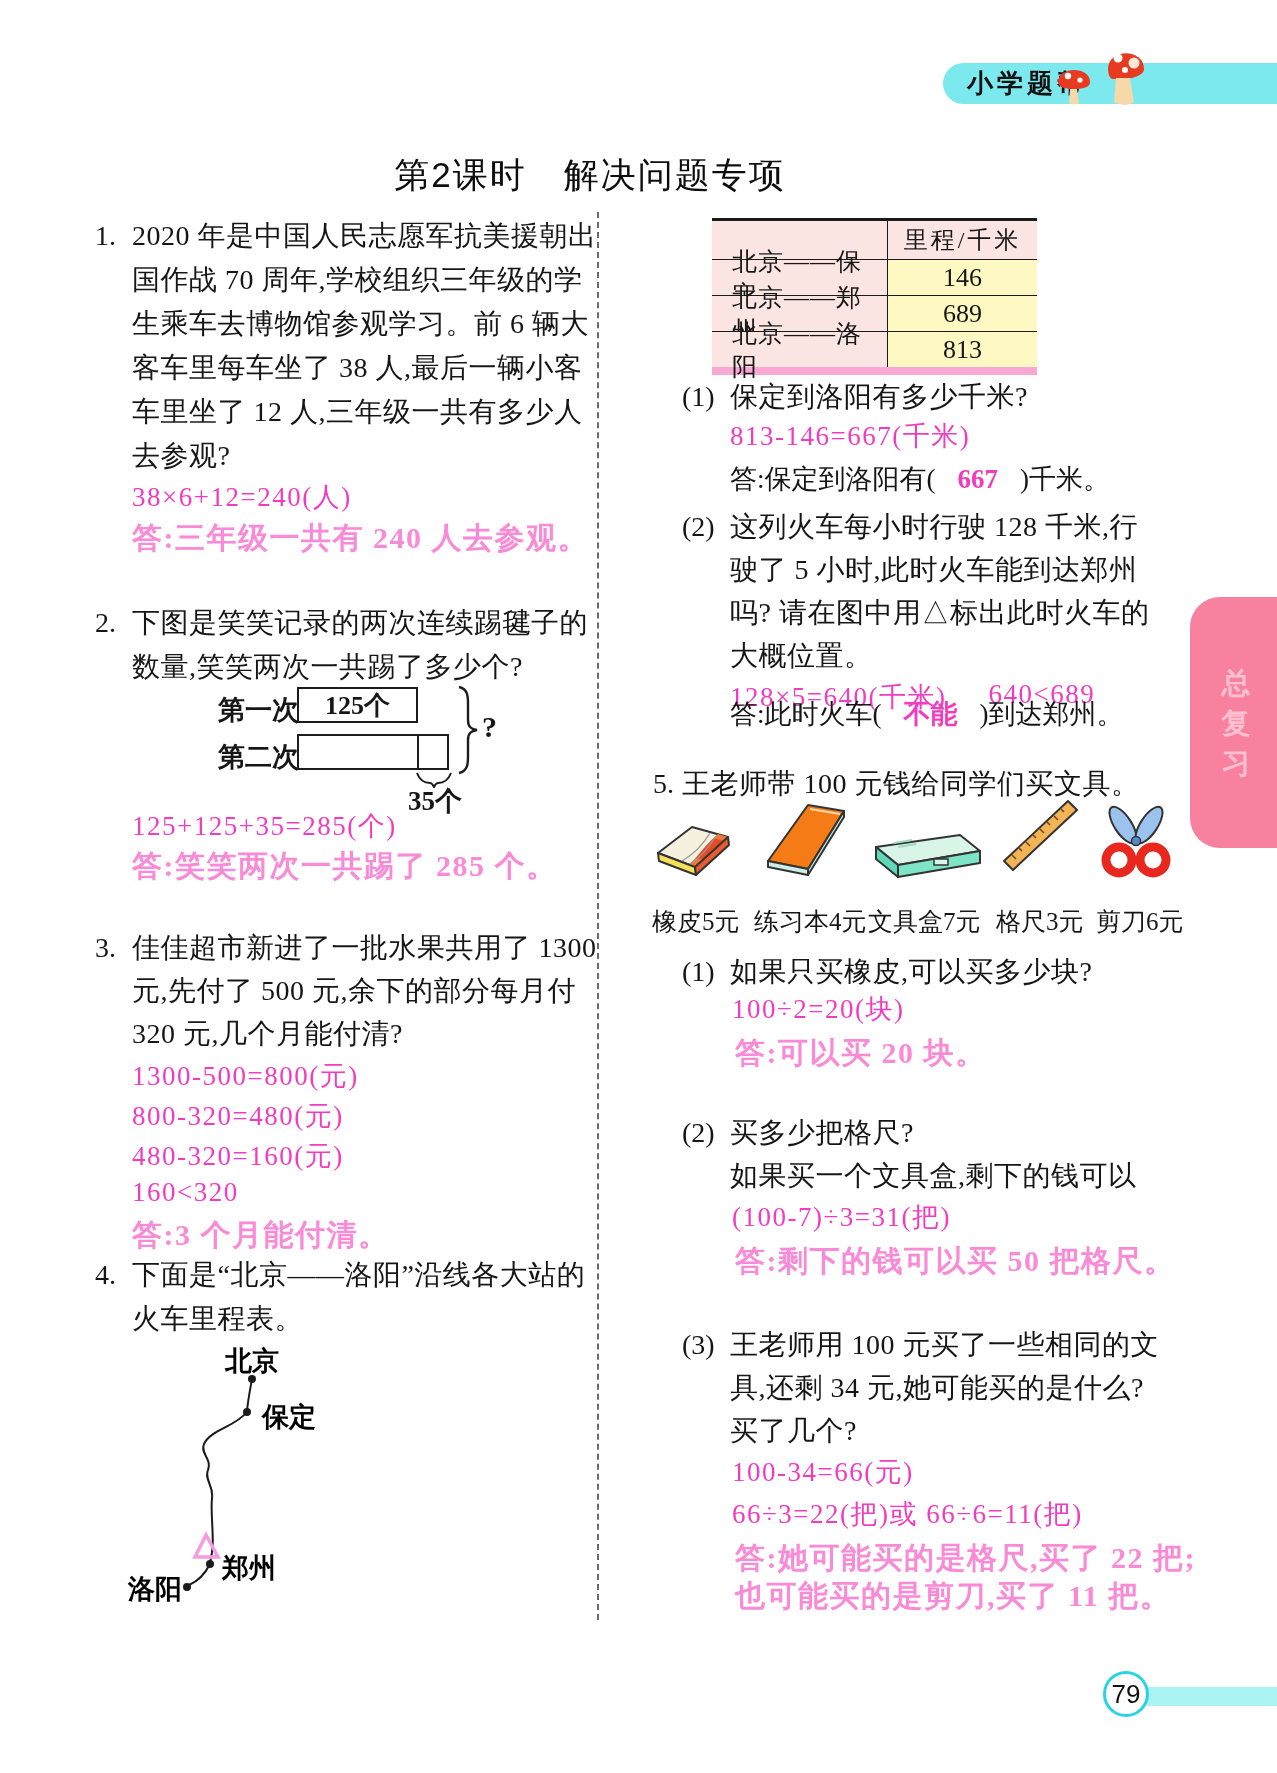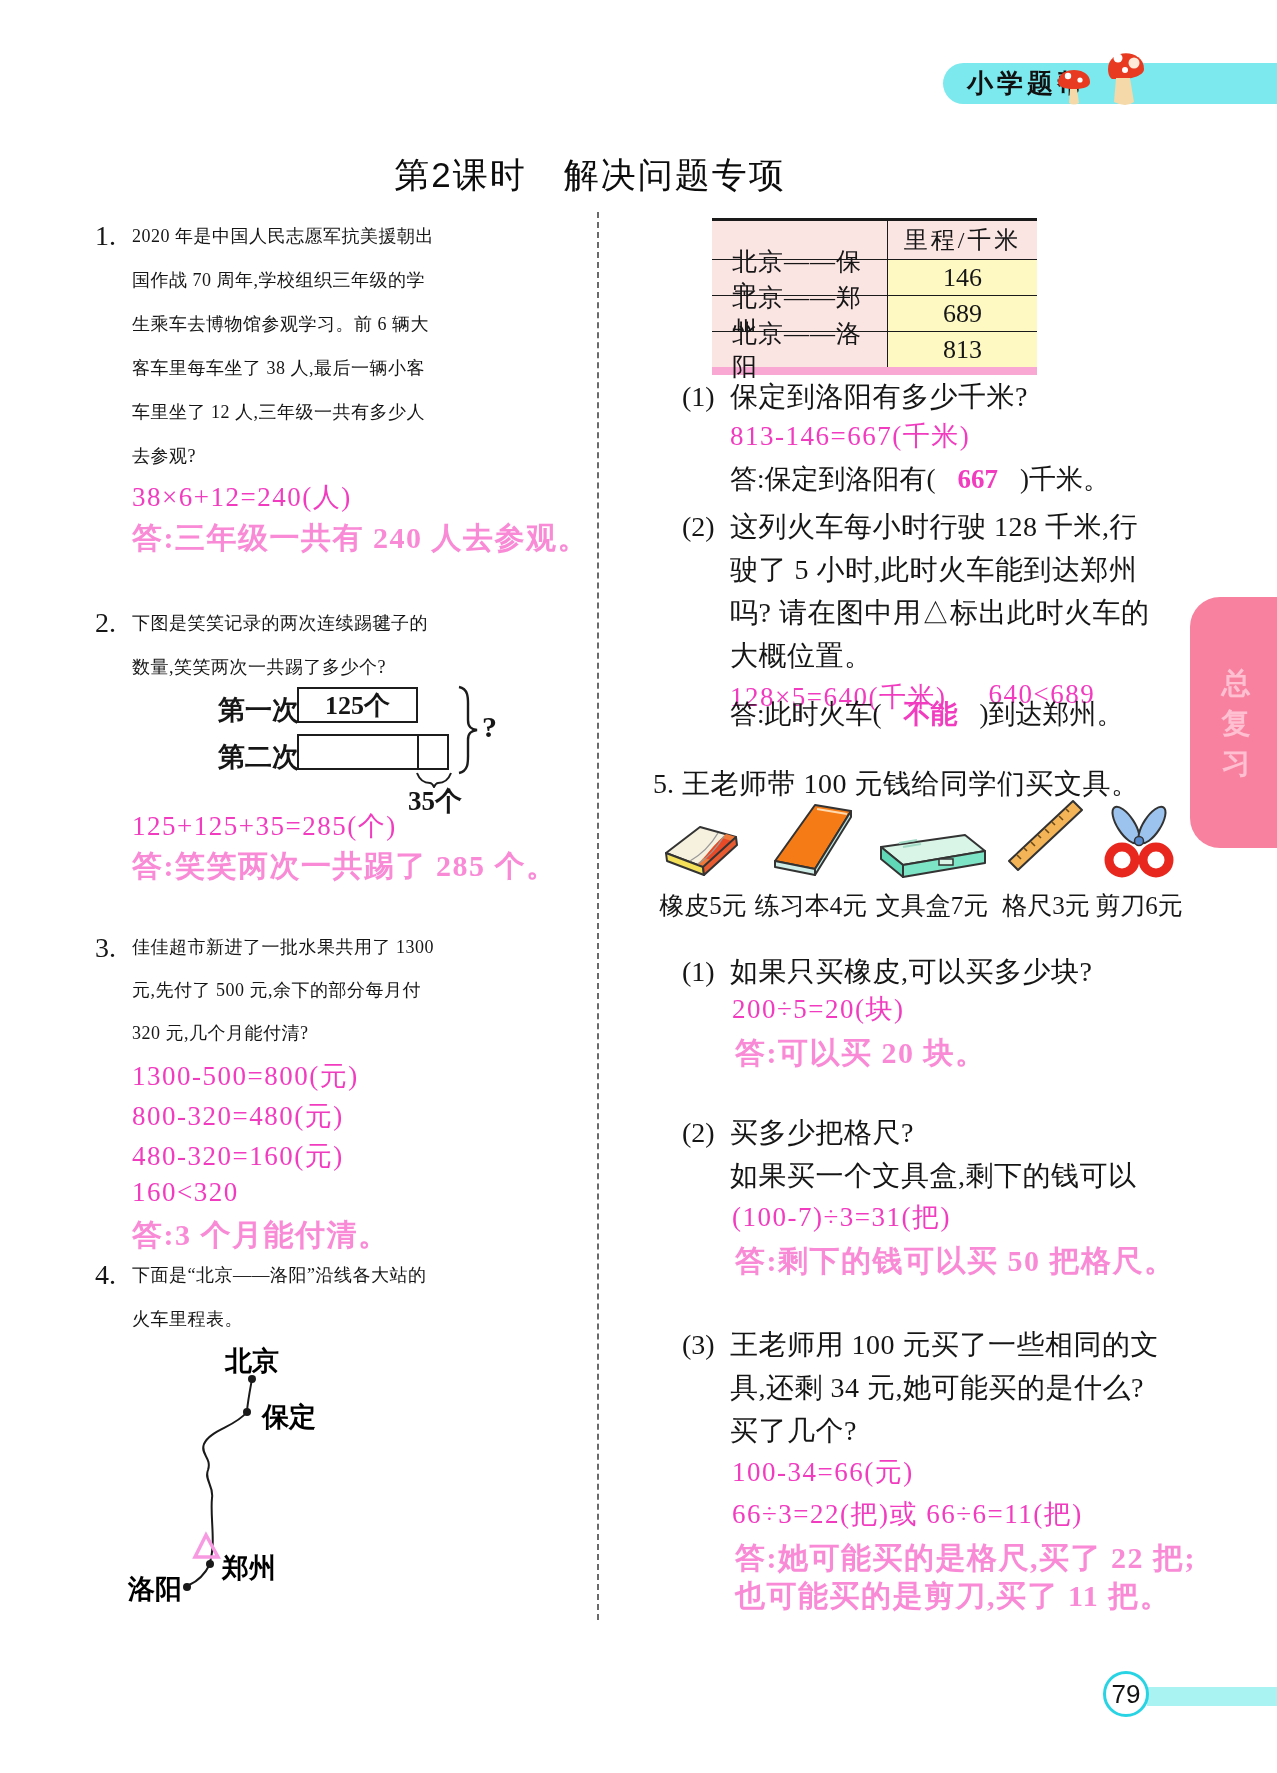--- a/index.html
+++ b/index.html
@@ -15,21 +15,21 @@
              font-size:26px;letter-spacing:4px;color:#111;}
   .title{left:90px;top:152px;width:1000px;text-align:center;
          font-family:"Liberation Sans",sans-serif;font-weight:normal;
          font-size:35px;letter-spacing:2px;color:#0d0d0d;}
 
   .divider{left:597px;top:212px;height:1408px;border-left:2px dashed #6a6a6a;}
 
   
   .prob{display:flex;align-items:flex-start;}
   .pnum{font-size:28px;line-height:44px;flex:none;}
-  .pl{font-size:18px;line-height:44px;white-space:nowrap;letter-spacing:0.5px;}
+  .pl{font-size:28px;line-height:44px;white-space:nowrap;letter-spacing:0.5px;}
   .rl{font-size:28px;line-height:43px;white-space:nowrap;letter-spacing:0.5px;}
   .eq{color:#f23cc0;font-size:27px;letter-spacing:1.5px;white-space:nowrap;}
   .hand{color:#f98ad6;font-weight:bold;font-size:30px;letter-spacing:1.5px;white-space:nowrap;}
   .ansline{font-size:27px;white-space:nowrap;}
   .fillin{color:#f23cc0;font-weight:bold;padding:0 22px;}
 
   
   .mtable{left:712px;top:218px;width:325px;border-top:3px solid #1a1a1a;
           border-bottom:8px solid #f9a8d4;box-sizing:border-box;}
   .mrow{display:flex;height:35px;border-top:1.6px solid #1a1a1a;}
@@ -41,21 +41,21 @@
        font-size:26px;background:#fef9c3;}
   .mrow.hd .mc2{background:#fbe5e3;font-size:24px;letter-spacing:3px;}
 
   
   .d-label{font-weight:bold;font-size:27px;white-space:nowrap;}
   .d-box{border:2.5px solid #1c1c1c;box-sizing:border-box;display:flex;
          align-items:center;justify-content:center;font-weight:bold;font-size:26px;}
 
   
   .stat-row{left:652px;top:793px;width:530px;display:flex;align-items:flex-end;}
-  .stat-item{display:flex;flex-direction:column;align-items:center;justify-content:flex-end;}
+  .stat-item{display:flex;flex-direction:column;align-items:flex-start;justify-content:flex-end;gap:16px;}
   .stat-label{font-size:25px;margin-top:8px;white-space:nowrap;}
 
   
   .side-tab{left:1190px;top:597px;width:92px;height:251px;background:#f8819f;
             border-radius:30px 0 0 30px;display:flex;flex-direction:column;
             align-items:center;justify-content:center;gap:10px;}
   .side-tab .ch{color:#ffc0d2;font-family:"Liberation Sans",sans-serif;
                 font-weight:bold;font-size:29px;line-height:30px;}
 
   
@@ -266,21 +266,21 @@
         <circle cx="57" cy="57" r="13" fill="none" stroke="#e8281e" stroke-width="9"></circle>
       </svg>
       <div class="stat-label">剪刀6元</div>
     </div>
   </div>
 
   <div class="abs prob" style="left:682px;top:950px">
     <div class="pnum" style="width:48px;line-height:43px">(1)</div>
     <div class="rl">如果只买橡皮,可以买多少块?</div>
   </div>
-  <div class="abs eq" style="left:732px;top:991px">200÷5=20(块)</div>
+  <div class="abs eq" style="left:732px;top:991px">100÷2=20(块)</div>
   <div class="abs hand" style="left:735px;top:1033px">答:可以买 20 块。</div>
 
   <div class="abs prob" style="left:682px;top:1111px">
     <div class="pnum" style="width:48px;line-height:43px">(2)</div>
     <div>
       <div class="rl">买多少把格尺?</div>
       <div class="rl">如果买一个文具盒,剩下的钱可以</div>
     </div>
   </div>
   <div class="abs eq" style="left:732px;top:1199px">(100-7)÷3=31(把)</div>

